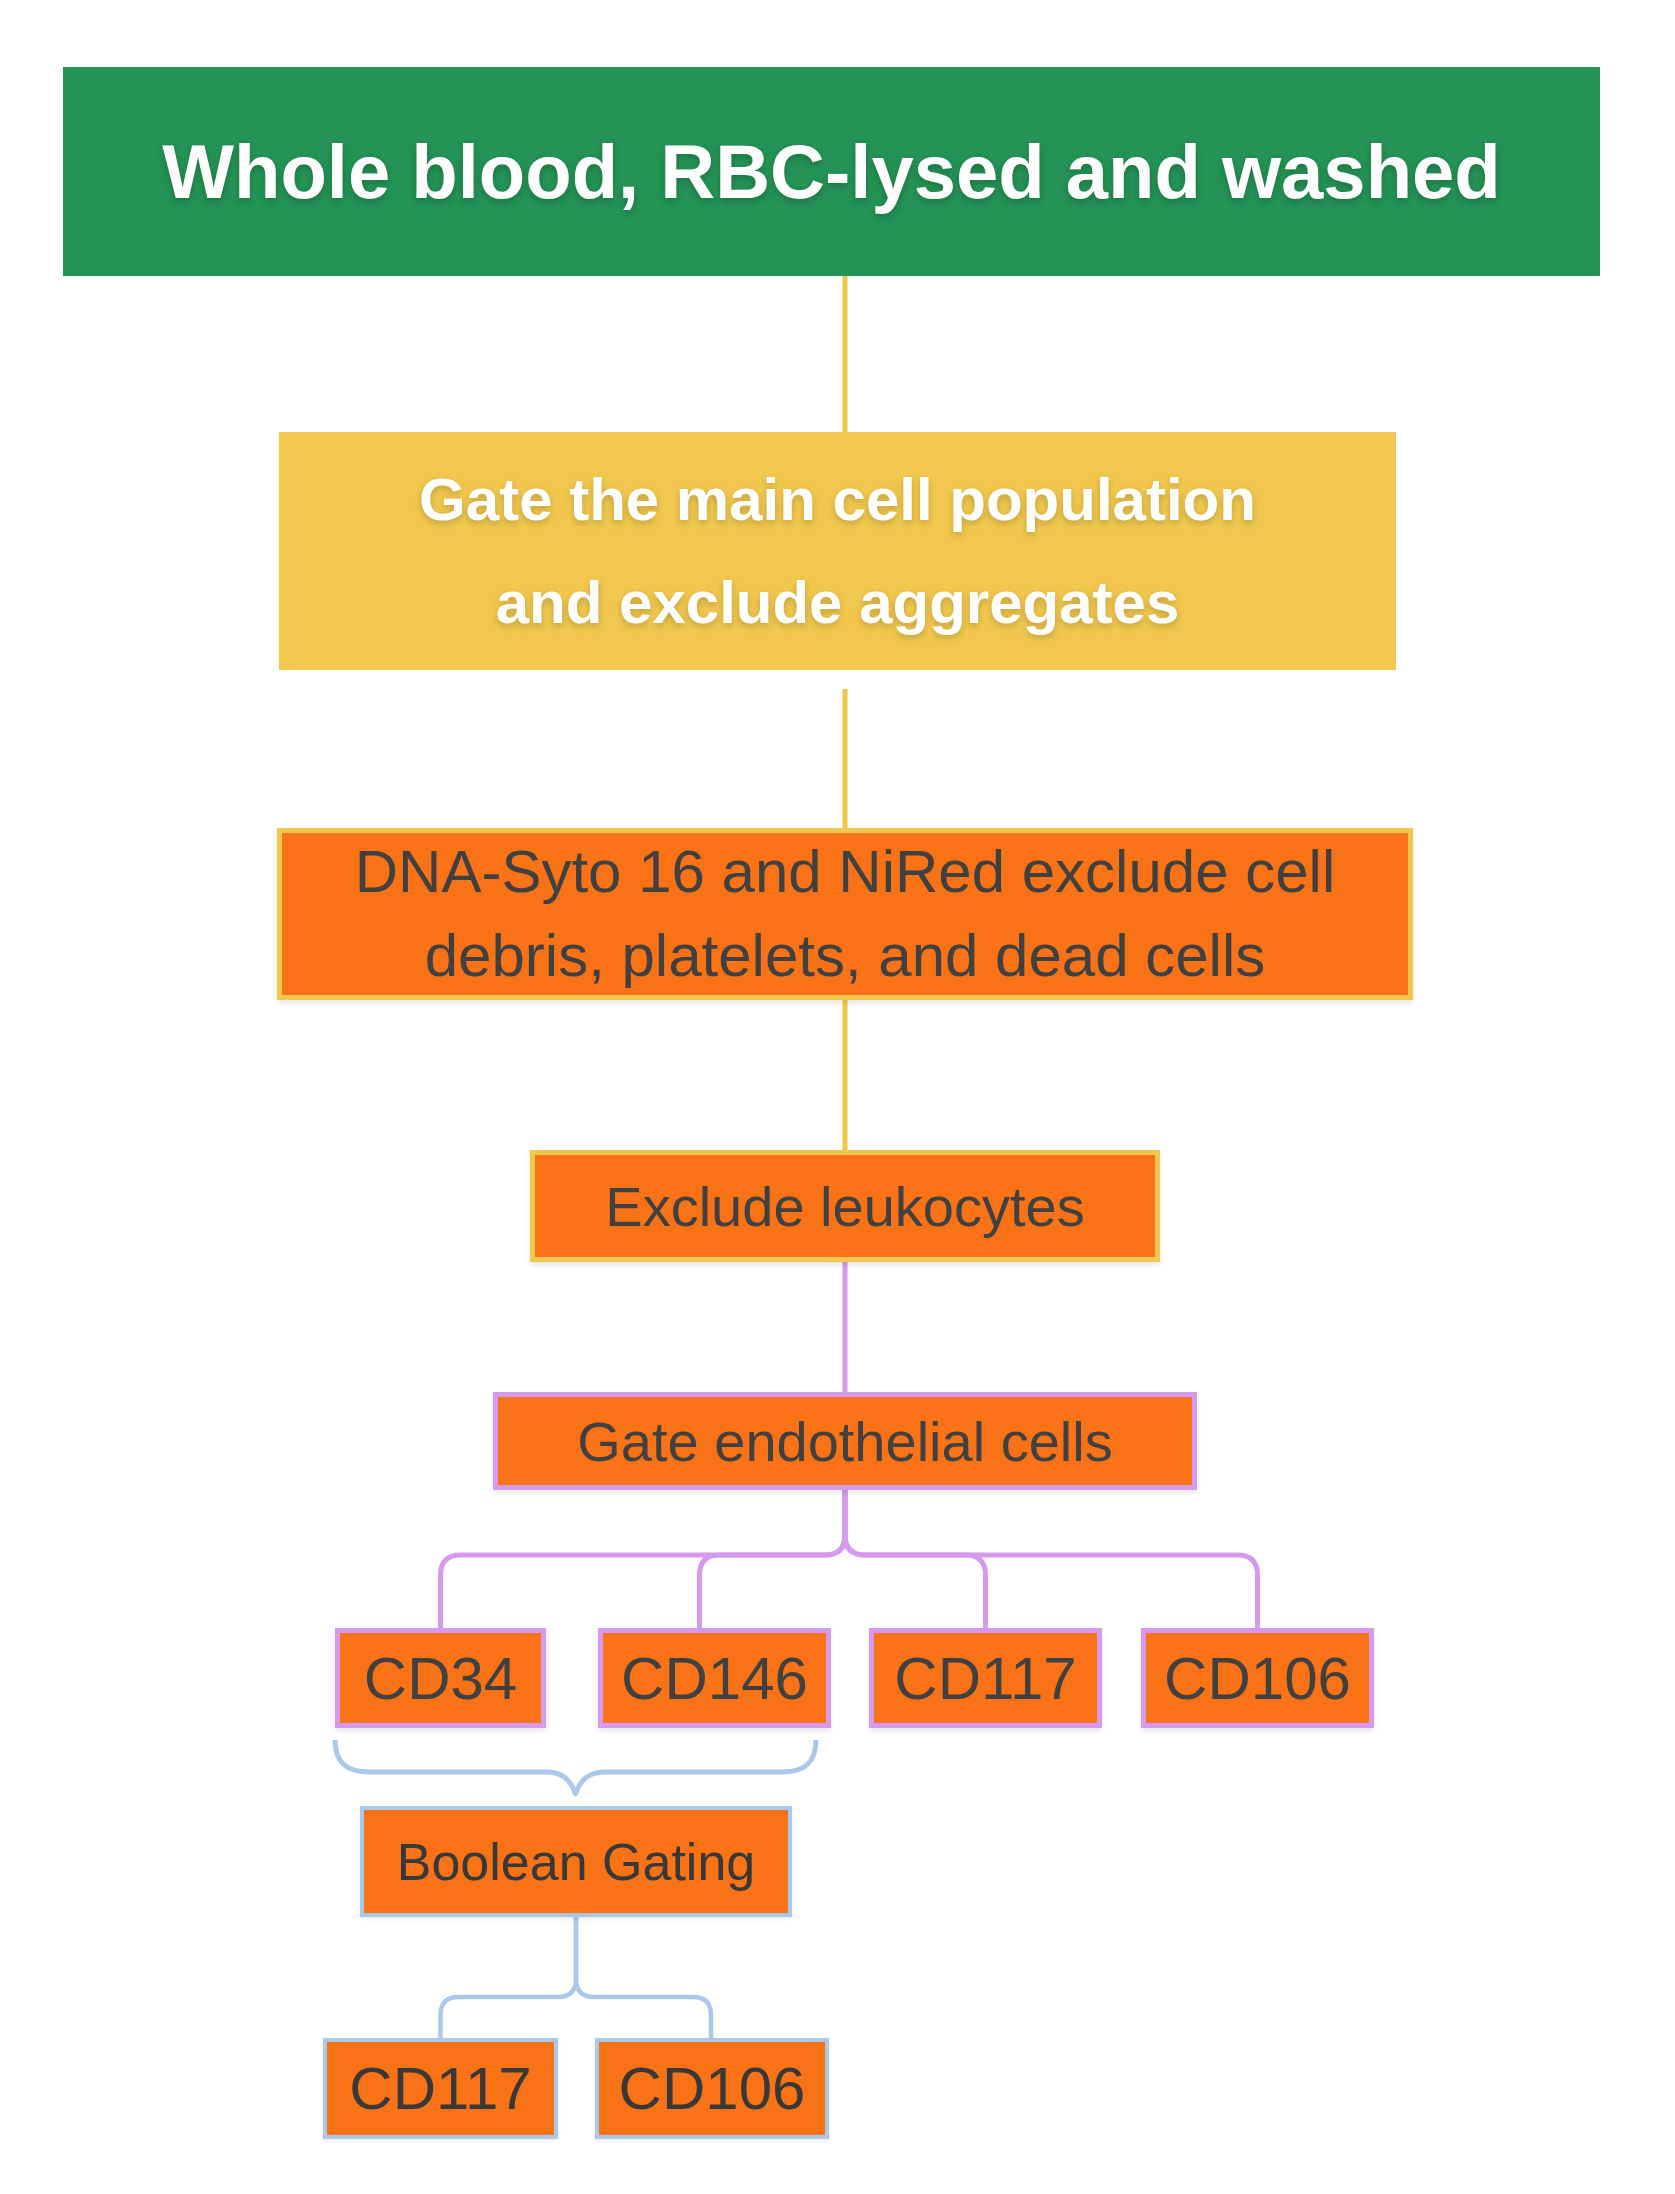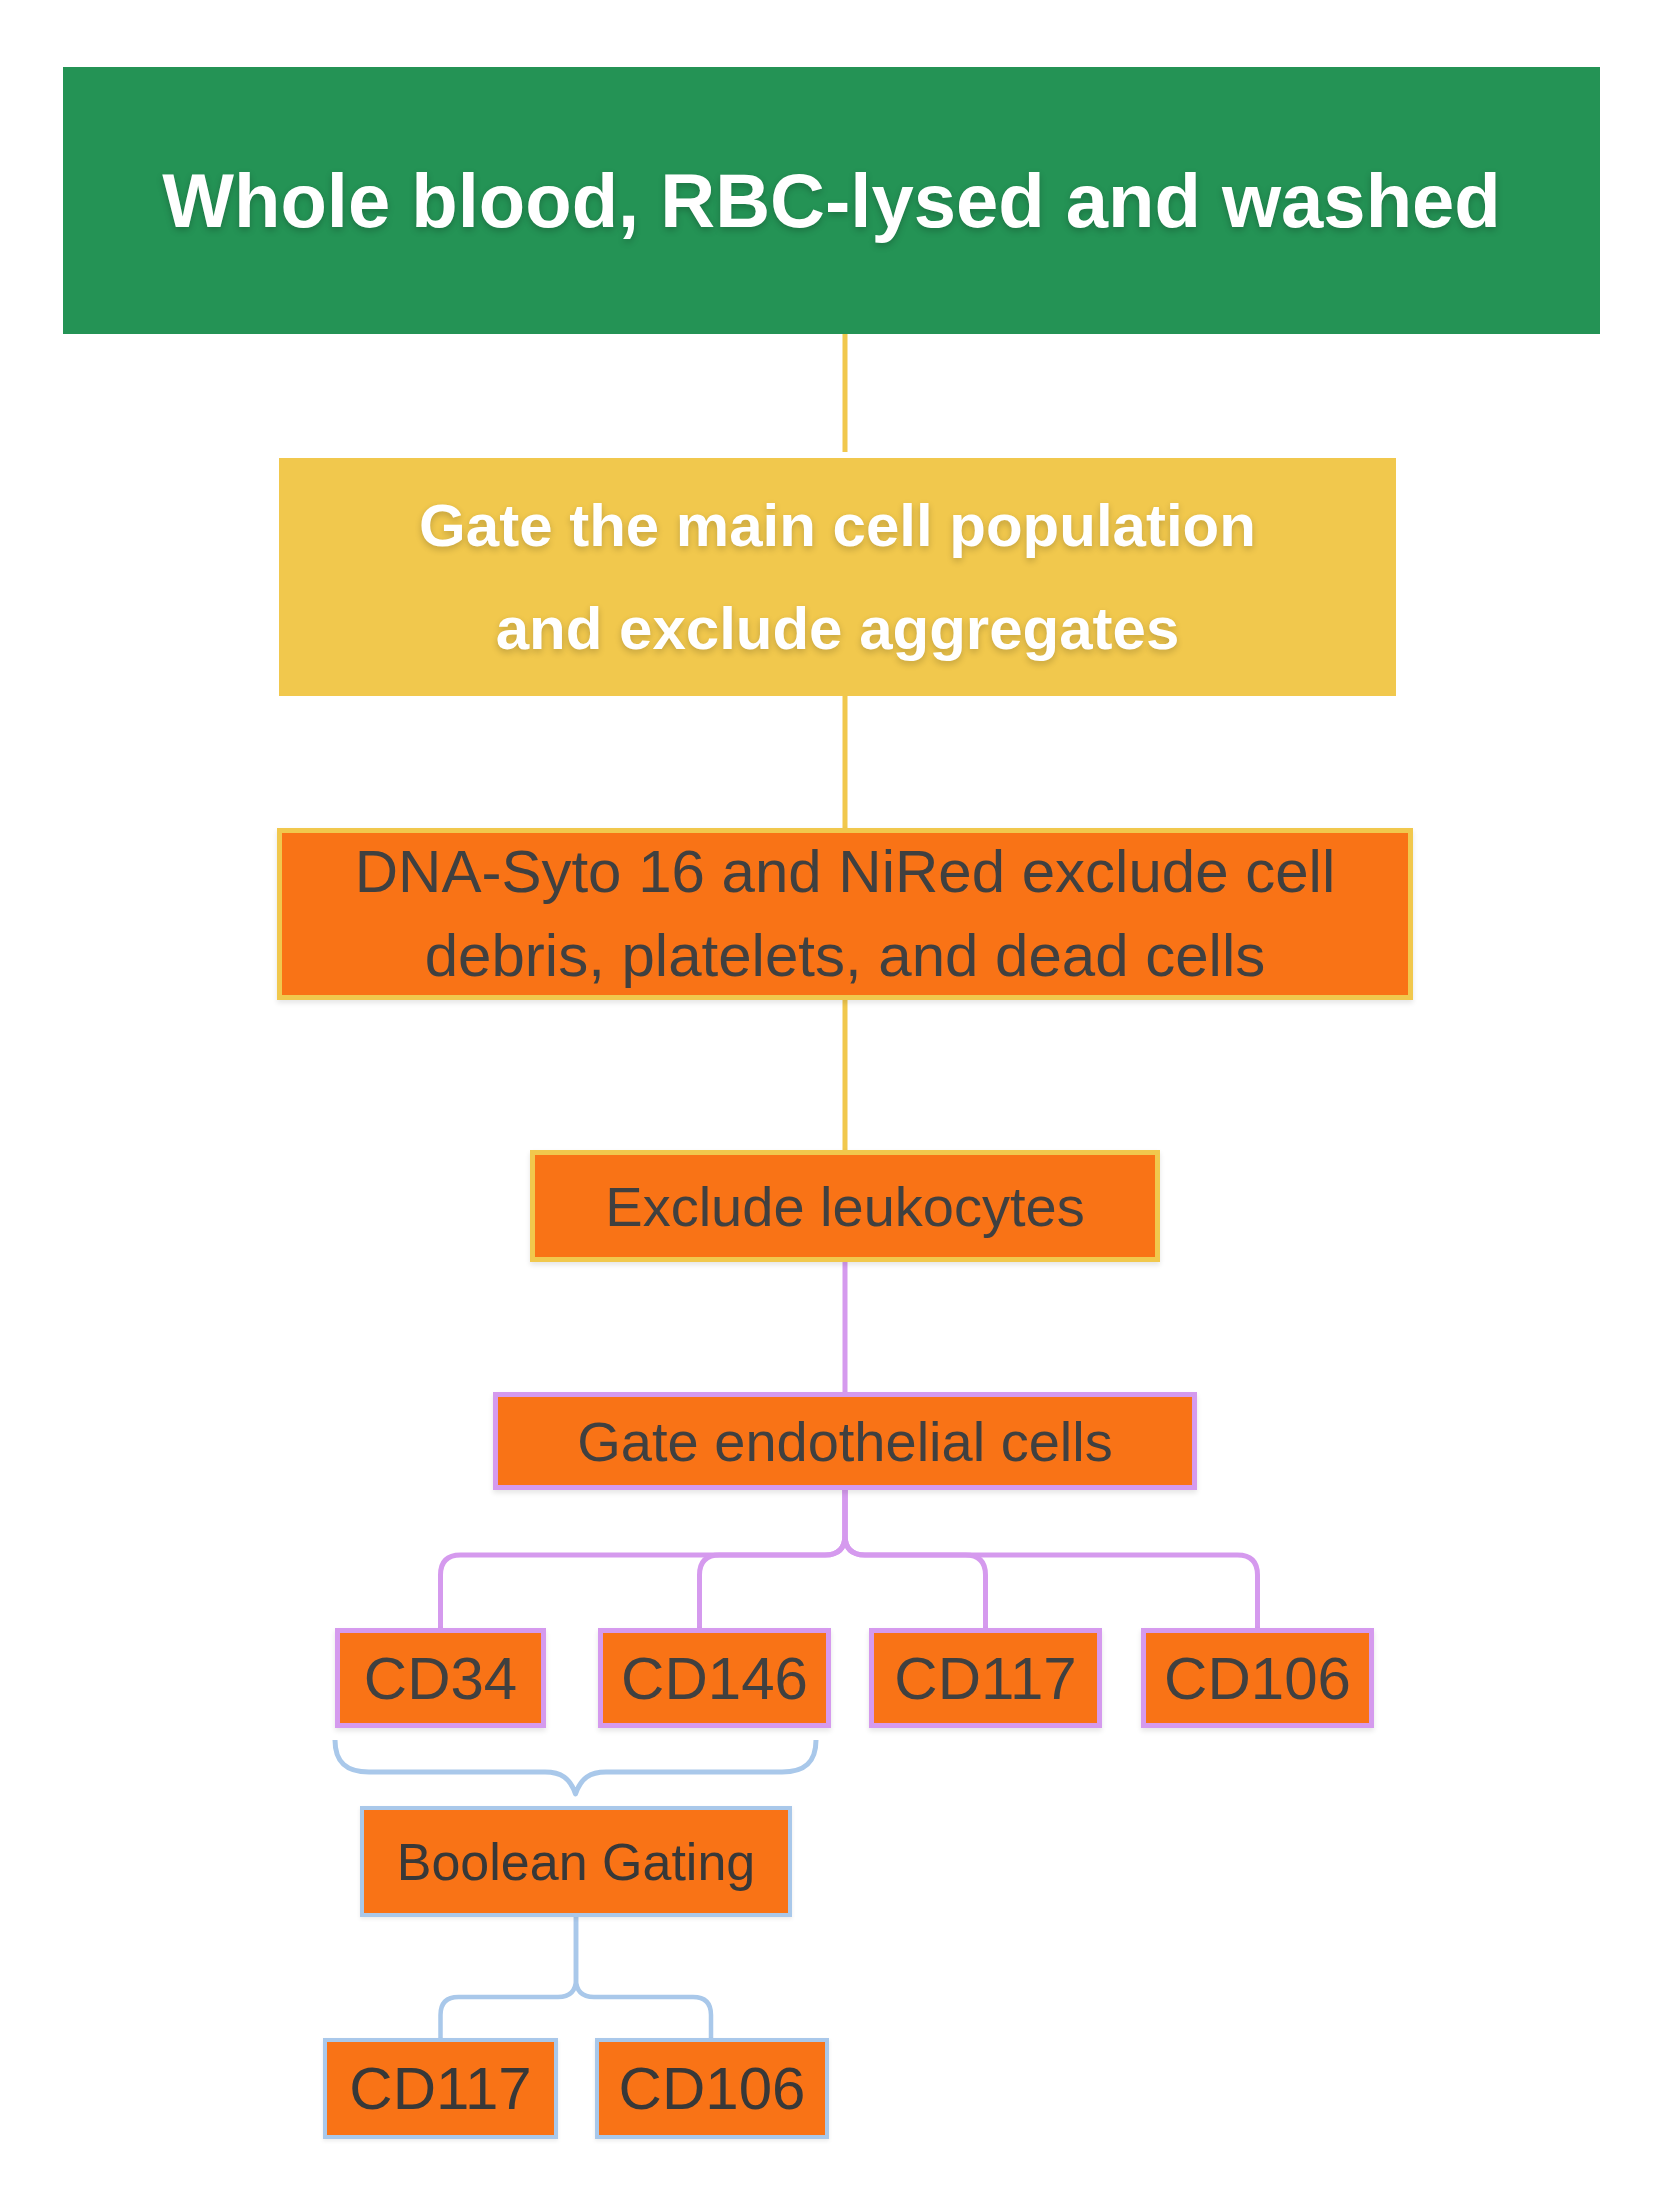--- a/index.html
+++ b/index.html
@@ -61,22 +61,22 @@
     color:var(--c-text-dark);
     box-shadow:0 3px 5px rgba(0,0,0,.10);
   }
   .outline-blue{
     border:4px solid var(--c-blue);
     color:#383838;
     box-shadow:0 2px 4px rgba(0,0,0,.08);
   }
 
   
-  #node-whole-blood      {left:63px;  top:67px;   width:1537px; height:267px; padding:17px 40px;}
-  #node-gate-main        {left:279px; top:458px;  width:1117px; height:238px;}
+  #node-whole-blood      {left:63px;  top:67px;   width:1537px; height:209px; padding:17px 40px;}
+  #node-gate-main        {left:279px; top:432px;  width:1117px; height:238px;}
   #node-dna-syto         {left:277px; top:828px;  width:1136px; height:172px; font-size:60px; line-height:1.4;}
   #node-exclude-leuko    {left:530px; top:1150px; width:630px;  height:112px; font-size:56px;}
   #node-gate-endothelial {left:493px; top:1392px; width:704px;  height:98px;  font-size:56px;}
   #node-cd34             {left:335px; top:1628px; width:211px;  height:100px; font-size:60px;}
   #node-cd146            {left:598px; top:1628px; width:233px;  height:100px; font-size:60px;}
   #node-cd117            {left:869px; top:1628px; width:233px;  height:100px; font-size:60px;}
   #node-cd106            {left:1141px;top:1628px; width:233px;  height:100px; font-size:60px;}
   #node-boolean-gating   {left:360px; top:1806px; width:432px;  height:111px; font-size:52px;text-align:center;}
   #node-cd117-bool       {left:323px; top:2038px; width:235px;  height:101px; font-size:60px;}
   #node-cd106-bool       {left:595px; top:2038px; width:234px;  height:101px; font-size:60px;}

